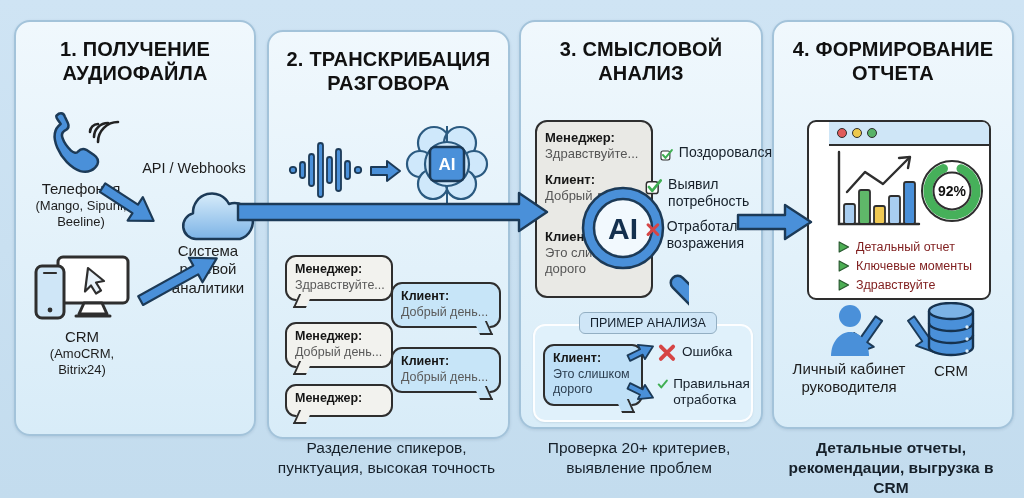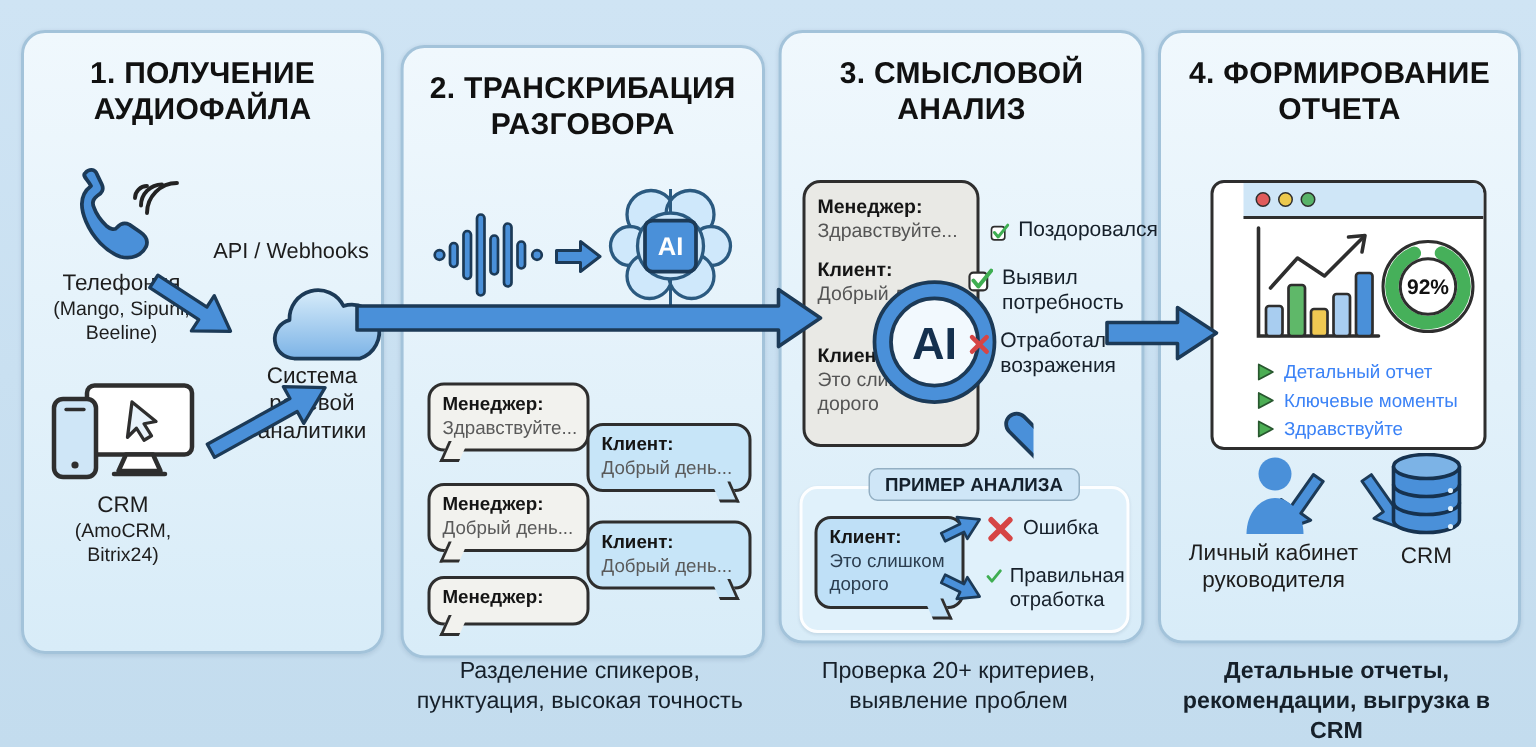--- a/index.html
+++ b/index.html
@@ -66,33 +66,33 @@
   
   .checkrow{position:absolute;display:flex;align-items:flex-start;gap:6px;}
   .checkrow .ctext{font-size:14px;color:#16202a;line-height:1.18;padding-top:2px;}
   
   .example-box{
     position:absolute;background:#e0f1fb;border:2px solid #fdfeff;border-radius:12px;
     box-shadow:0 1px 2px rgba(30,60,90,.10);
   }
   .example-hdr{
     position:absolute;background:#cfe6f7;border:1.5px solid #93afc3;border-radius:6px;
-    font-size:12.5px;font-weight:bold;color:#14202c;padding:3px 10px;white-space:nowrap;
+    font-size:12.5px;font-weight:normal;color:#14202c;padding:3px 10px;white-space:nowrap;
   }
   .result-row{position:absolute;display:flex;align-items:flex-start;gap:5px;justify-content:center;}
   .result-row .ctext{font-size:13.5px;color:#16202a;line-height:1.15;padding-top:2px;}
   
   .window{
     position:absolute;background:#fff;border:2.5px solid #2e2e2e;border-radius:9px;overflow:hidden;padding-left:20px;
   }
   .winbar{height:22px;background:#cfe6f7;border-bottom:2px solid #2e2e2e;display:flex;align-items:center;gap:5px;padding-left:8px;}
   .dot{width:8px;height:8px;border-radius:50%;border:1.5px solid #2e2e2e;}
   .bullets{padding:2px 6px 0 8px;}
   .bullet{display:flex;align-items:center;gap:6px;margin-bottom:5px;}
-  .bullet span{font-size:12.5px;color:#3b82f6;white-space:nowrap;}
+  .bullet span{font-size:12.5px;color:#7f1d1d;white-space:nowrap;}
 </style>
 </head>
 <body>
 
 <div class="canvas">
 
   <div class="panel p1">
     <div class="ptitle">1. ПОЛУЧЕНИЕ АУДИОФАЙЛА</div>
 
     <svg class="abs" style="left:28px;top:88px;" width="80" height="72" viewBox="0 0 80 72">

